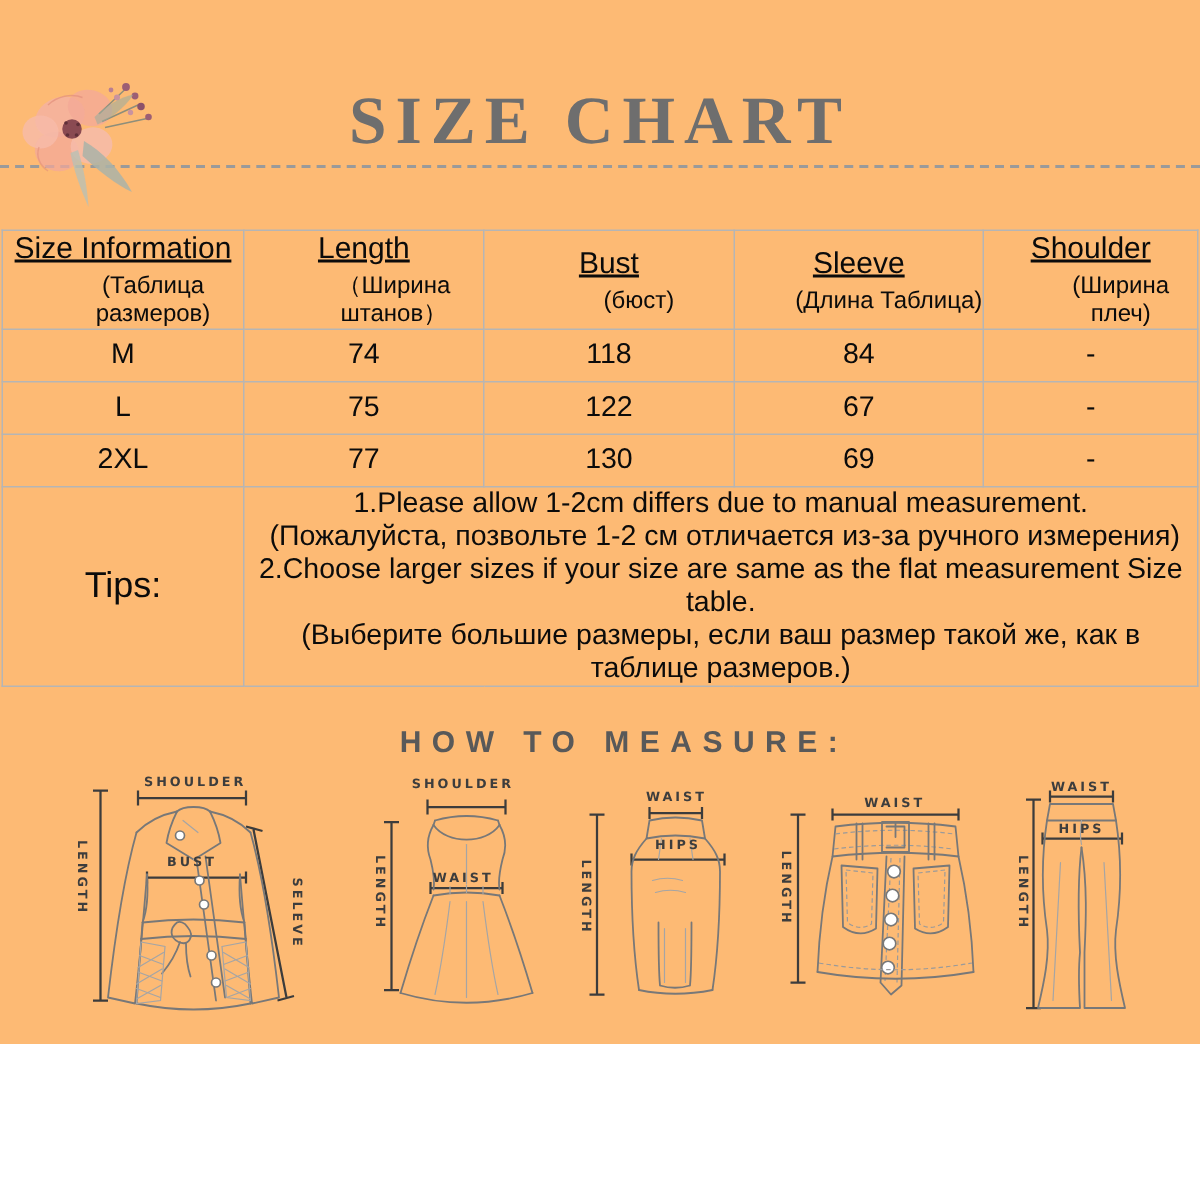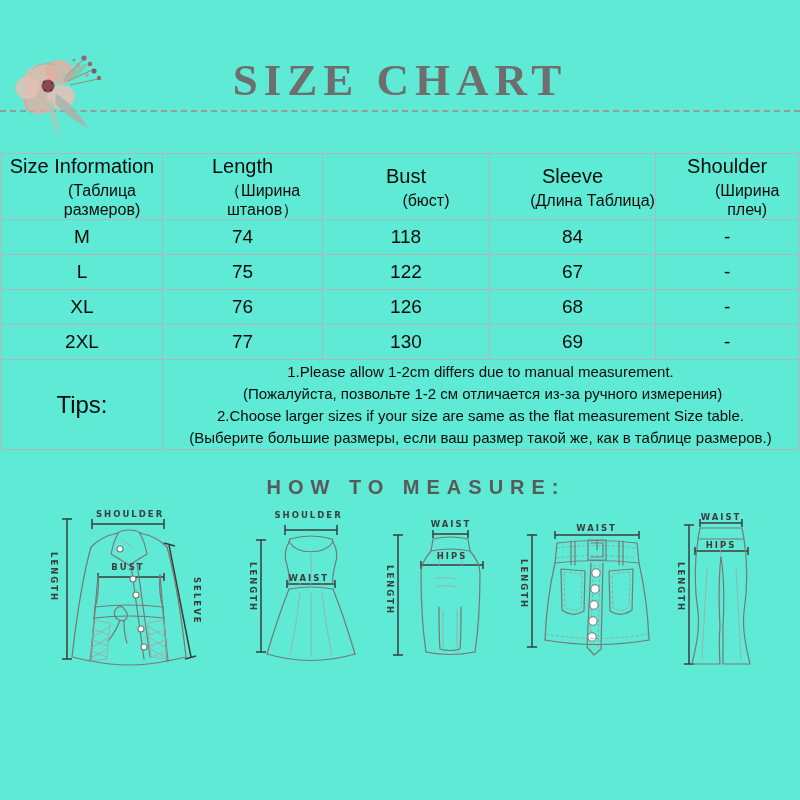--- a/index.html
+++ b/index.html
@@ -1,37 +1,37 @@
 <!DOCTYPE html>
 <html><head>
 <meta charset="utf-8">
 <style>
   html,body{margin:0;padding:0;background:#ffffff;}
-  .page{position:relative;width:800px;height:800px;background:#5eead4;overflow:hidden;
+  .page{position:relative;width:800px;height:696px;background:#fdba74;overflow:hidden;
         font-family:"Liberation Sans",sans-serif;color:#0b0b0b;}
 
   
   .hdr{position:relative;height:150px;}
   .title{position:absolute;top:58px;left:0;width:100%;text-align:center;
          font-family:"Liberation Serif",serif;font-weight:700;font-size:45px;
          letter-spacing:6px;color:#6e6e6e;line-height:1;}
   .dash-line{position:absolute;top:110px;left:0;right:0;border-top:2px dashed #9a9a9a;}
   .flower{position:absolute;top:48px;left:8px;z-index:2;}
 
   
   table.size{border-collapse:collapse;width:798px;margin:3px 1px 0 1px;table-layout:fixed;}
   table.size th,table.size td{border:1px solid #b5b5b5;text-align:center;vertical-align:middle;
          font-weight:400;padding:0;}
   table.size th{height:58px;}
   table.size td.val{height:34px;font-size:19px;}
-  .th-en{font-size:20px;line-height:1.2;}
+  .th-en{font-size:20px;line-height:1.2;text-decoration:underline;}
   .th-sub{font-size:16px;line-height:1.2;margin-top:3px;margin-left:40px;}
   td.tips-label{font-size:24px;}
   td.tips-cell{text-align:left;padding:6px 4px 6px 6px;height:89px;}
-  .tips-line{font-size:15px;line-height:22px;white-space:pre-wrap;}
+  .tips-line{font-size:19px;line-height:22px;white-space:pre-wrap;}
 
   
   .measure-heading{margin:26px 0 0 32px;font-size:20px;font-weight:700;
          letter-spacing:7px;color:#595959;text-align:center;}
   .diagrams{display:flex;justify-content:space-between;align-items:flex-start;
          padding:8px 30px 0 34px;}
   .diagram{position:relative;}
   .diagram svg{display:block;}
   .hlabel{position:absolute;font-family:"DejaVu Sans",sans-serif;font-size:8.5px;font-weight:700;
          color:#3d3d3d;letter-spacing:2px;text-align:center;white-space:nowrap;}
@@ -125,27 +125,20 @@
       <td class="val">-</td>
     </tr>
     <tr>
       <td class="val">L</td>
       <td class="val">75</td>
       <td class="val">122</td>
       <td class="val">67</td>
       <td class="val">-</td>
     </tr>
     <tr>
-      <td class="val">XL</td>
-      <td class="val">76</td>
-      <td class="val">126</td>
-      <td class="val">68</td>
-      <td class="val">-</td>
-    </tr>
-    <tr>
       <td class="val">2XL</td>
       <td class="val">77</td>
       <td class="val">130</td>
       <td class="val">69</td>
       <td class="val">-</td>
     </tr>
     <tr>
       <td class="tips-label">Tips:</td>
       <td class="tips-cell" colspan="4">
         <div class="tips-line">1.Please allow 1-2cm differs due to manual measurement.</div>

